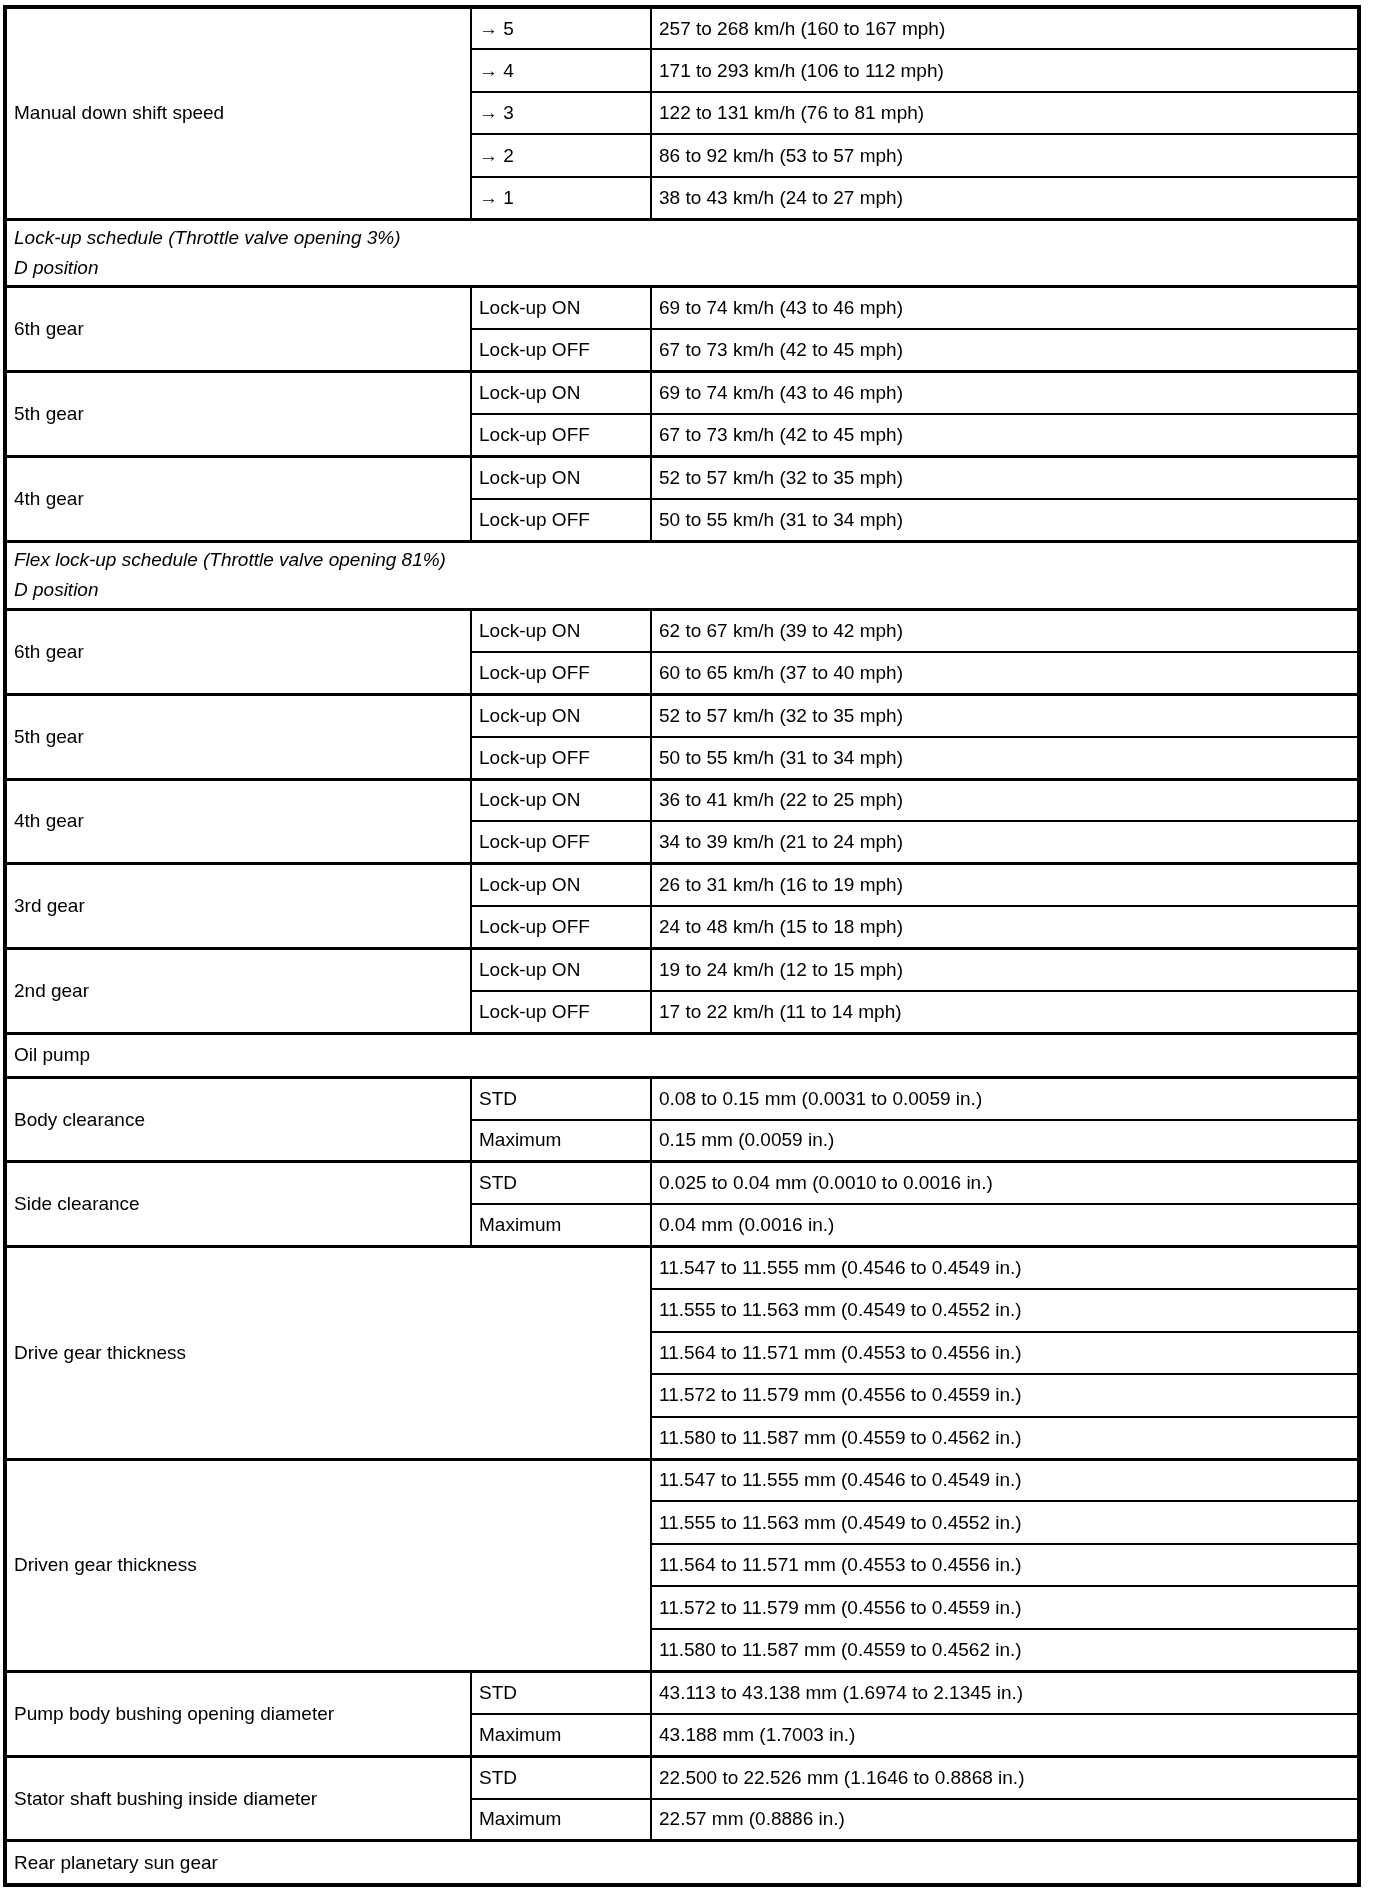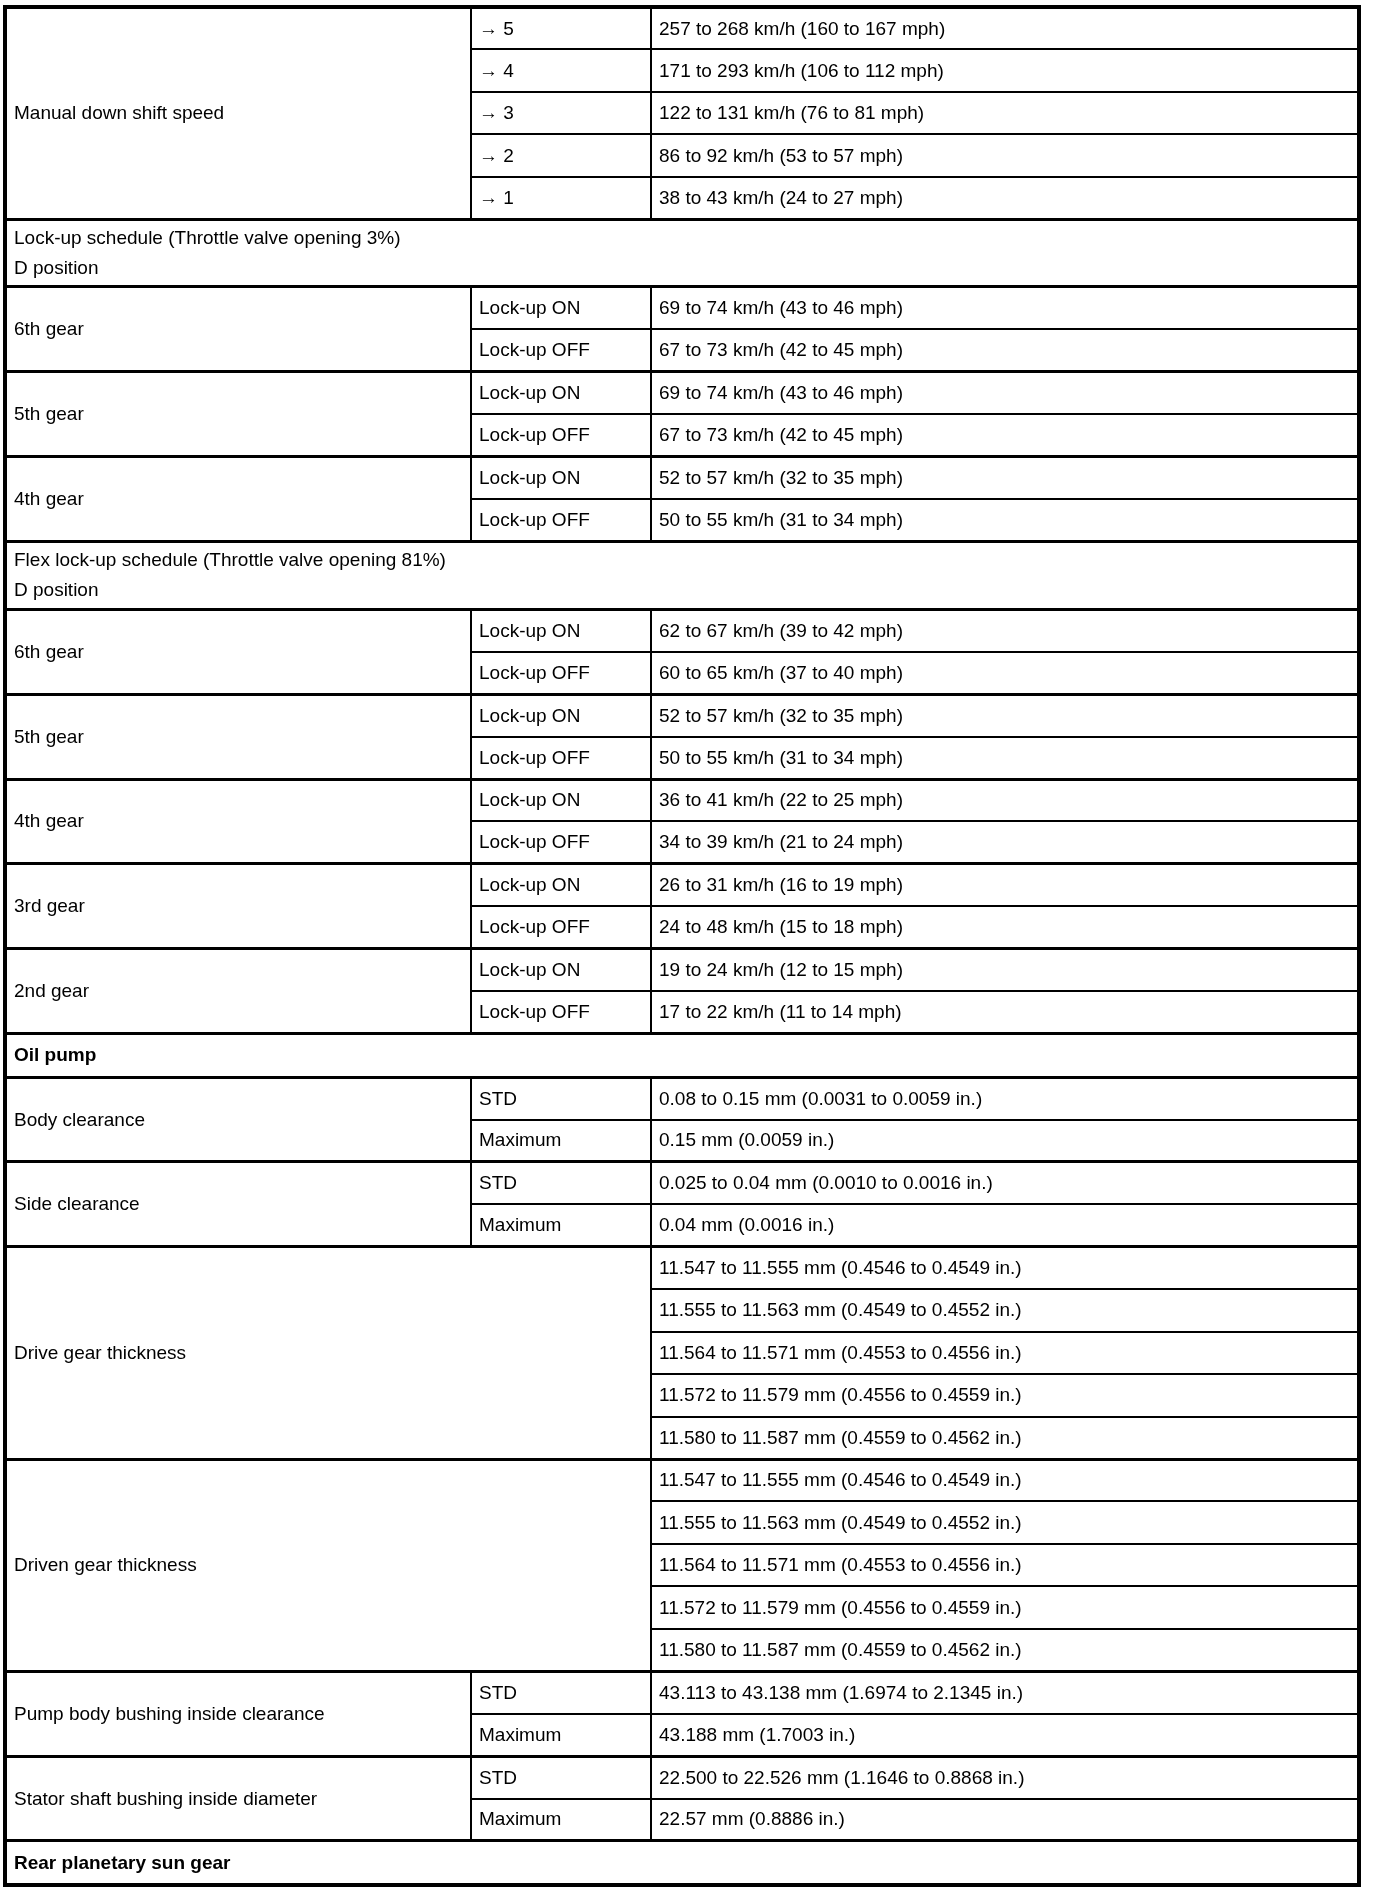--- a/index.html
+++ b/index.html
@@ -25,22 +25,22 @@
     border: 2px solid #000000;
     padding: 2px 7px;
     vertical-align: middle;
     overflow: hidden;
     white-space: nowrap;
     background: #ffffff;
   }
   tr.sec > td { border-top-width: 3px; }
   tr.r  { height: 42px; }
   tr.hdr-row { height: 63px; }
-  tr.full-row { height: 43px; font-weight: bold; }
-  td.hdr div { line-height: 30px; }
+  tr.full-row { height: 43px; }
+  td.hdr div { line-height: 30px; font-style: italic; }
   td.lbl, td.key, td.val, td.full, td.hdr { text-align: left; }
 </style>
 </head>
 <body>
 
 <table class="spec">
   <colgroup>
     <col style="width:466px">
     <col style="width:180px">
     <col style="width:708px">
@@ -215,21 +215,21 @@
       <td class="val">11.564 to 11.571 mm (0.4553 to 0.4556 in.)</td>
     </tr>
     <tr class="r">
       <td class="val">11.572 to 11.579 mm (0.4556 to 0.4559 in.)</td>
     </tr>
     <tr class="r">
       <td class="val">11.580 to 11.587 mm (0.4559 to 0.4562 in.)</td>
     </tr>
 
     <tr class="r sec">
-      <td class="lbl" rowspan="2">Pump body bushing inside clearance</td>
+      <td class="lbl" rowspan="2">Pump body bushing opening diameter</td>
       <td class="key">STD</td>
       <td class="val">43.113 to 43.138 mm (1.6974 to 2.1345 in.)</td>
     </tr>
     <tr class="r">
       <td class="key">Maximum</td>
       <td class="val">43.188 mm (1.7003 in.)</td>
     </tr>
 
     <tr class="r sec">
       <td class="lbl" rowspan="2">Stator shaft bushing inside diameter</td>

